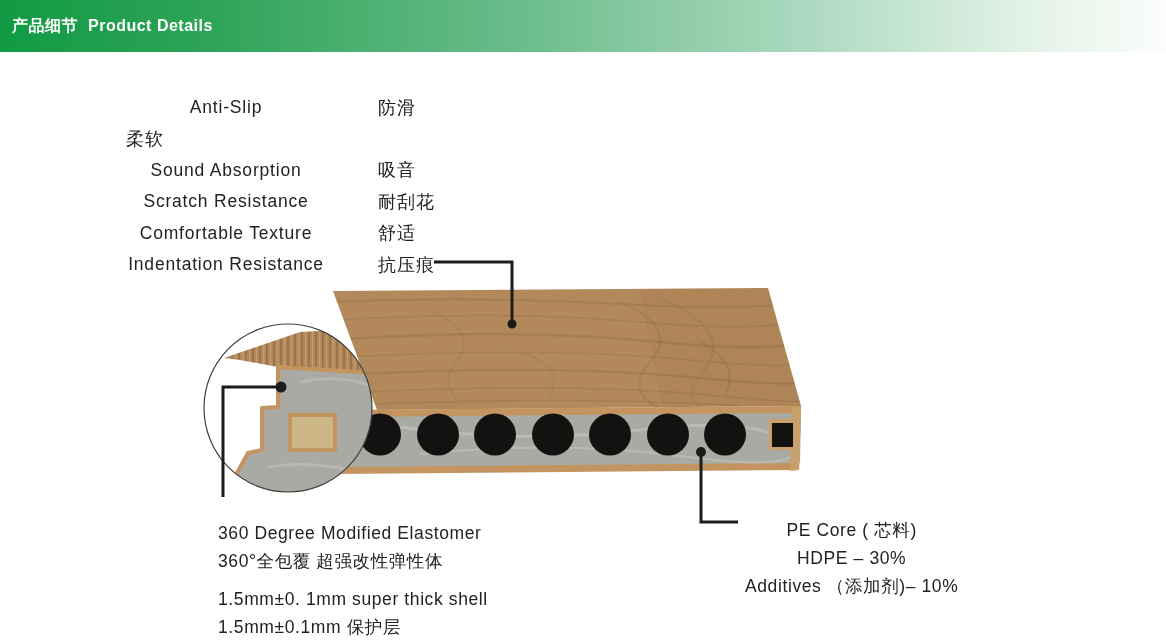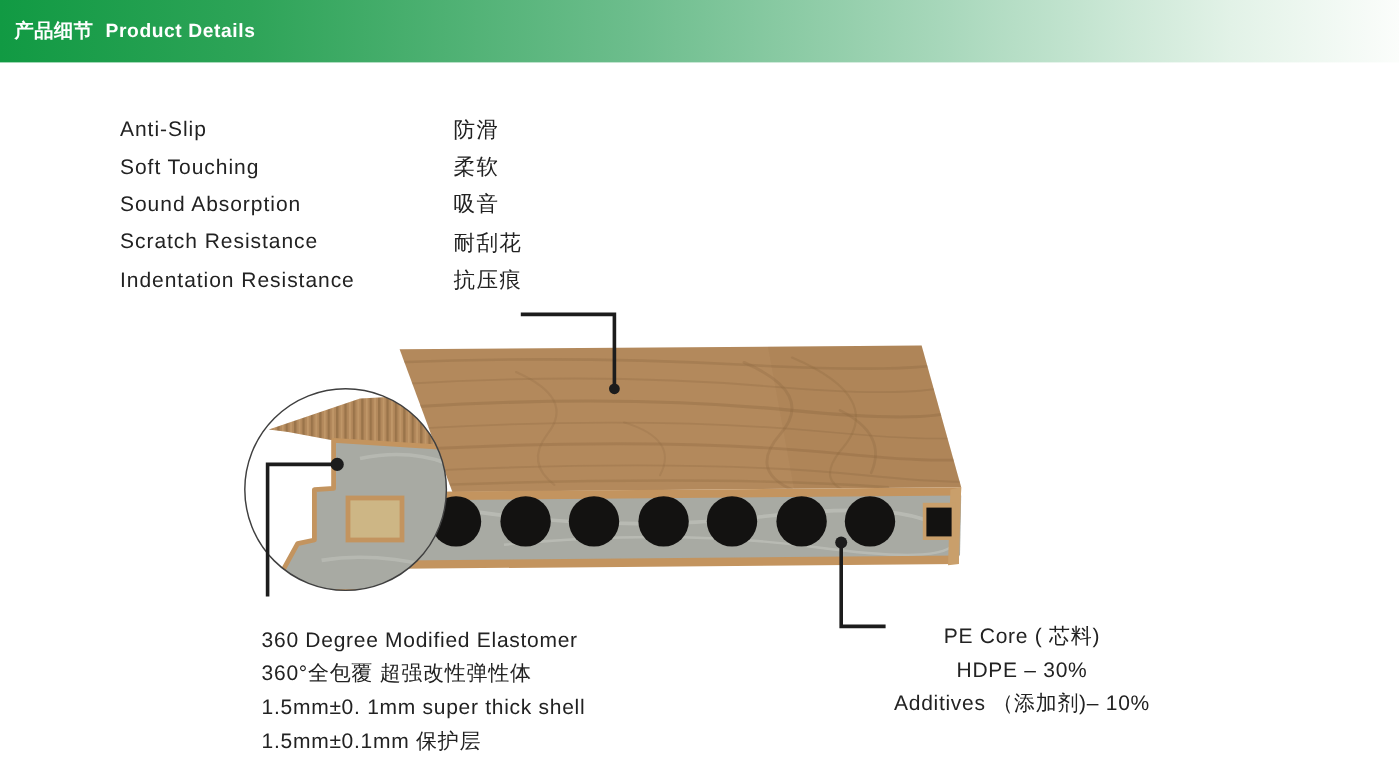--- a/index.html
+++ b/index.html
@@ -18,32 +18,32 @@
     letter-spacing:0.5px;white-space:nowrap;
   }
   .header .title .en{margin-left:10px;}
   
   .canvas{position:absolute;top:52px;left:0;width:1166px;height:591px;}
   .diagram-svg{position:absolute;top:0;left:0;}
   
   .features{position:absolute;left:100px;top:40px;width:420px;}
   .feature-row{display:flex;align-items:center;height:31.4px;}
   .feature-en{
-    width:252px;text-align:left;font-size:17.5px;letter-spacing:0.8px;
+    width:252px;text-align:center;font-size:17.5px;letter-spacing:0.8px;
     color:#222222;white-space:nowrap;
   }
   .feature-zh{
     margin-left:26px;font-size:18px;letter-spacing:1px;color:#222222;white-space:nowrap;
   }
   
   .note{position:absolute;white-space:nowrap;}
   .note .line{font-size:17.5px;letter-spacing:0.6px;line-height:28px;color:#222222;}
   .note-shell{left:218px;top:467px;}
   .note-shell .line{line-height:28px;}
-  .note-shell .line.gap{margin-top:0;}
+  .note-shell .line.gap{margin-top:10px;}
   .note-core{left:745px;top:464px;text-align:center;}
 </style>
 </head>
 <body>
 
 <div class="header">
   <div class="title">
     <span class="zh">产品细节</span><span class="en">Product Details</span>
   </div>
 </div>
@@ -131,30 +131,33 @@
       <circle cx="701" cy="400" r="5"></circle>
     </g>
   </svg>
 
   <div class="features">
     <div class="feature-row">
       <div class="feature-en">Anti-Slip</div>
       <div class="feature-zh">防滑</div>
     </div>
     <div class="feature-row">
-      <div class="feature-en">Soft Touching</div>
       <div class="feature-zh">柔软</div>
     </div>
     <div class="feature-row">
       <div class="feature-en">Sound Absorption</div>
       <div class="feature-zh">吸音</div>
     </div>
     <div class="feature-row">
       <div class="feature-en">Scratch Resistance</div>
       <div class="feature-zh">耐刮花</div>
+    </div>
+    <div class="feature-row">
+      <div class="feature-en">Comfortable Texture</div>
+      <div class="feature-zh">舒适</div>
     </div>
     <div class="feature-row">
       <div class="feature-en">Indentation Resistance</div>
       <div class="feature-zh">抗压痕</div>
     </div>
   </div>
 
   <div class="note note-shell">
     <div class="line">360 Degree Modified Elastomer</div>
     <div class="line">360°全包覆  超强改性弹性体</div>

